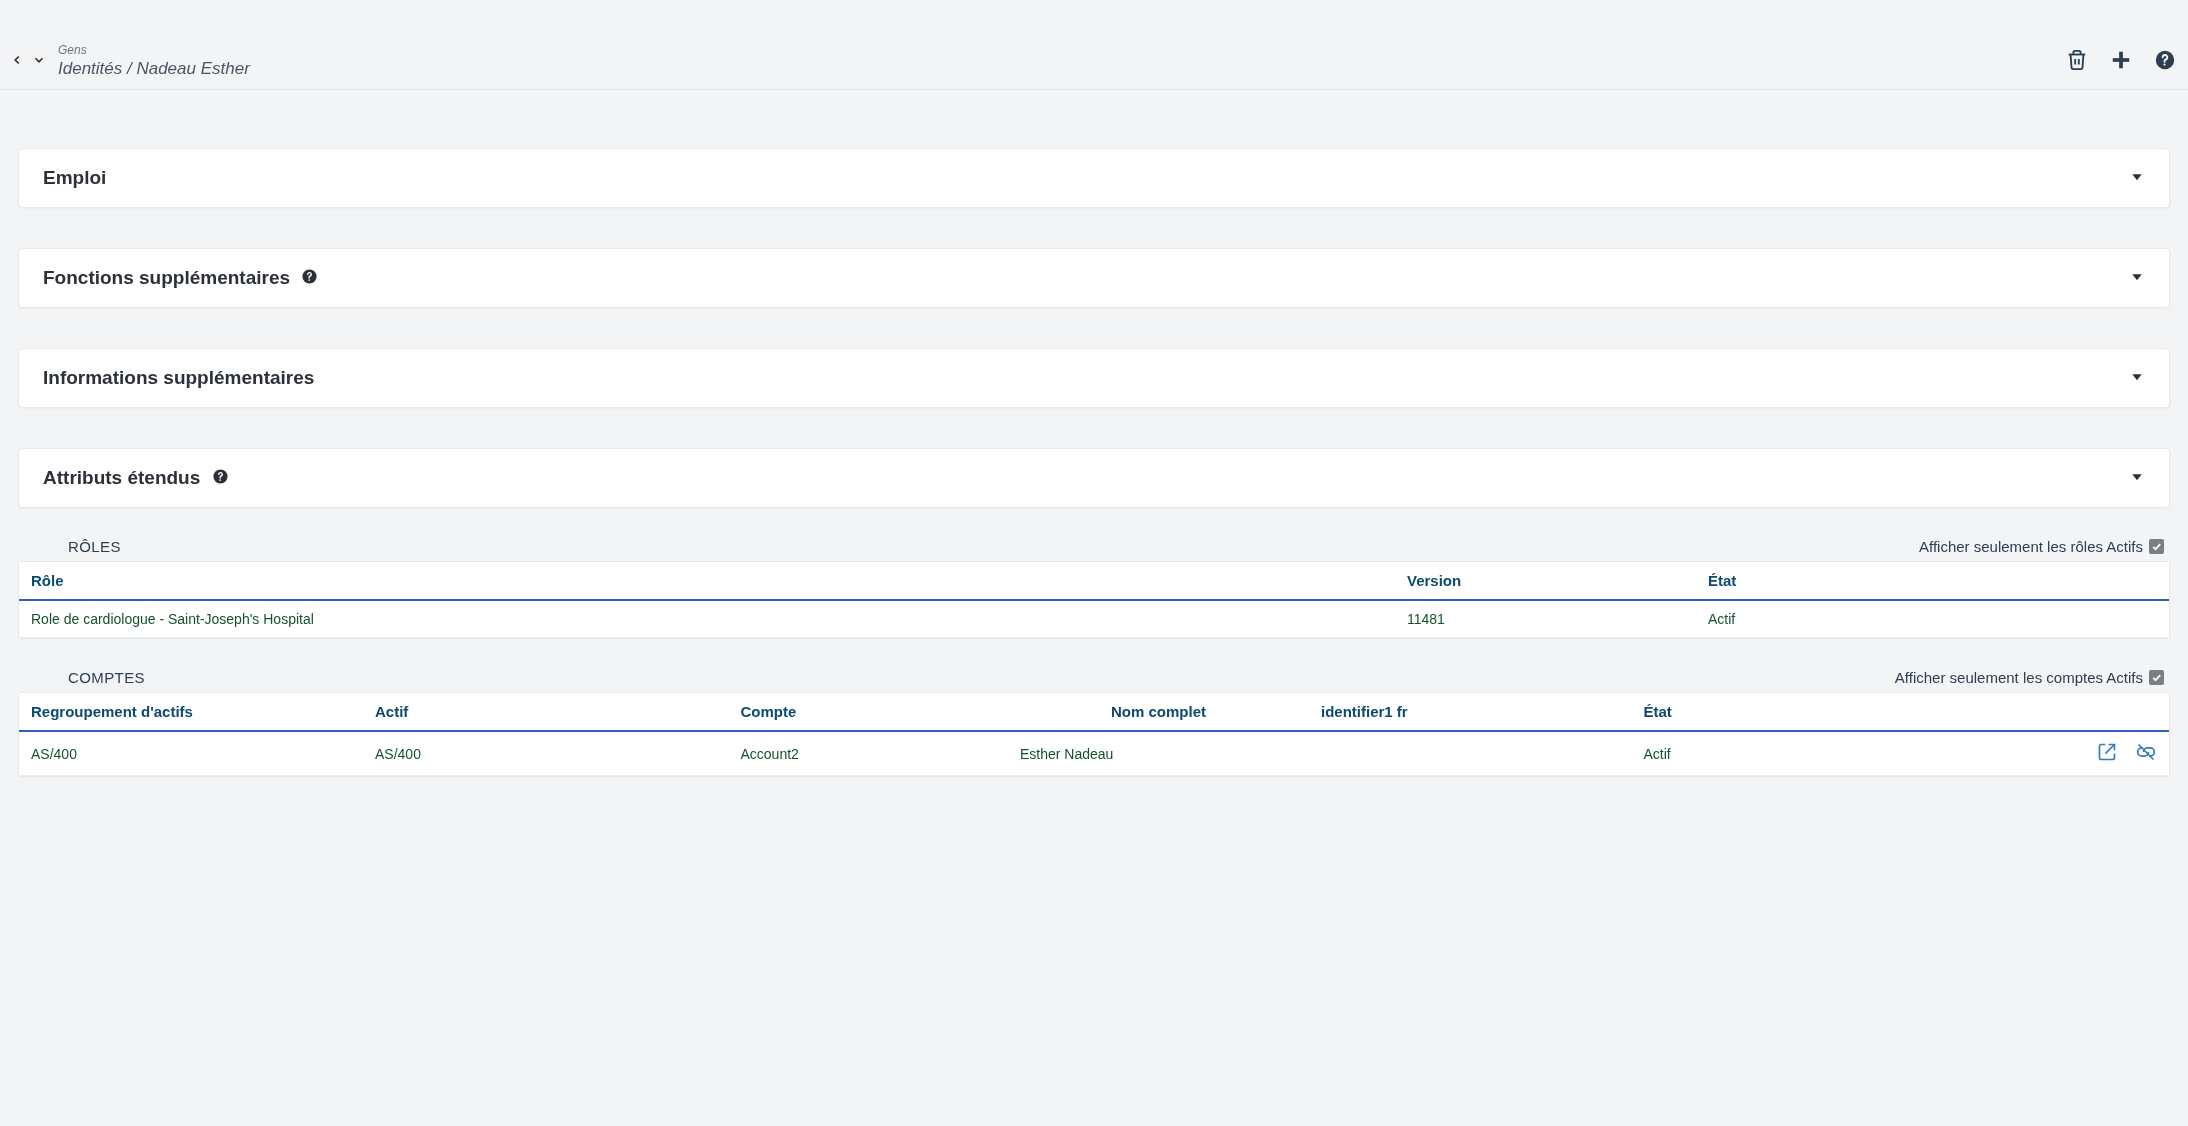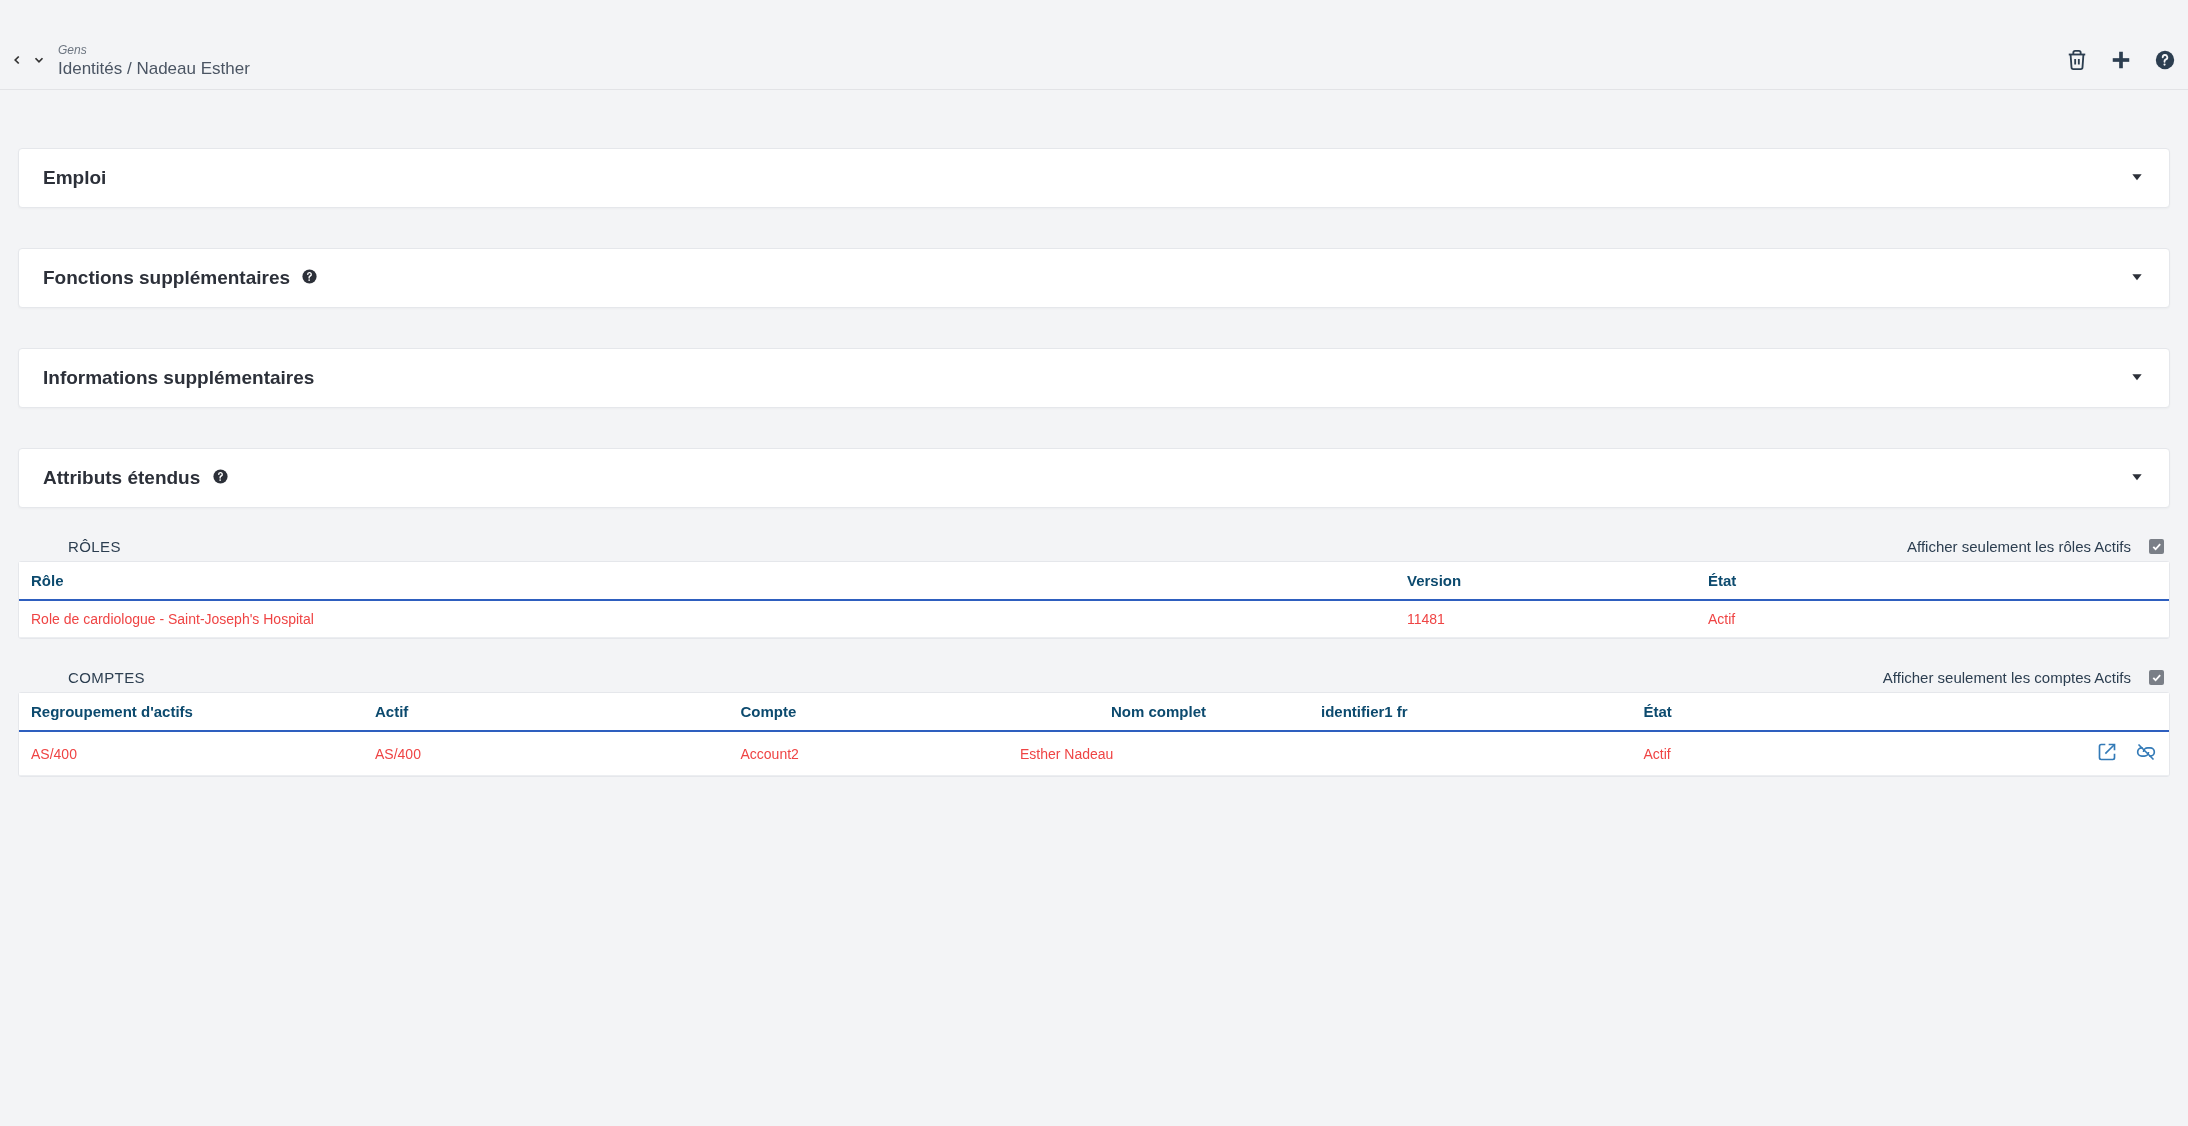--- a/index.html
+++ b/index.html
@@ -26,20 +26,21 @@
   }
   .topbar .nav-icon { cursor: pointer; padding: 2px; }
   .breadcrumb-block { display: flex; flex-direction: column; line-height: 1.25; }
   .breadcrumb-top {
     font-size: 12px;
     font-style: italic;
     color: #6c7580;
   }
   .breadcrumb-bottom {
     font-size: 17px;
+    font-style: italic;
     color: #4b5563;
   }
   .topbar .actions {
     margin-left: auto;
     display: flex;
     gap: 22px;
     color: #2c3e50;
   }
   .topbar .action-icon { cursor: pointer; }
 
@@ -79,21 +80,21 @@
     font-weight: 400;
     letter-spacing: 0.4px;
     color: #2c3e50;
   }
   .section-filter {
     margin-left: auto;
     font-size: 15px;
     color: #2c3e50;
     display: flex;
     align-items: center;
-    gap: 18px;
+    gap: 6px;
   }
   .checkbox {
     width: 15px; height: 15px;
     border-radius: 2px;
     background: #7a7f87;
     display: inline-flex;
     align-items: center;
     justify-content: center;
     cursor: pointer;
   }
@@ -113,21 +114,21 @@
     font-weight: 600;
     color: #0c4a6e;
     padding: 10px 12px;
     border-bottom: 2px solid #2e5fbf;
     background: #fff;
   }
   .table td {
     padding: 10px 12px;
     border-bottom: 1px solid #eceef1;
     font-size: 14px;
-    color: #ef4444;
+    color: #14532d;
     vertical-align: middle;
   }
   .row-actions {
     display: flex;
     gap: 18px;
     justify-content: flex-end;
     color: #337ab7;
   }
   .row-action-icon { cursor: pointer; }
 

